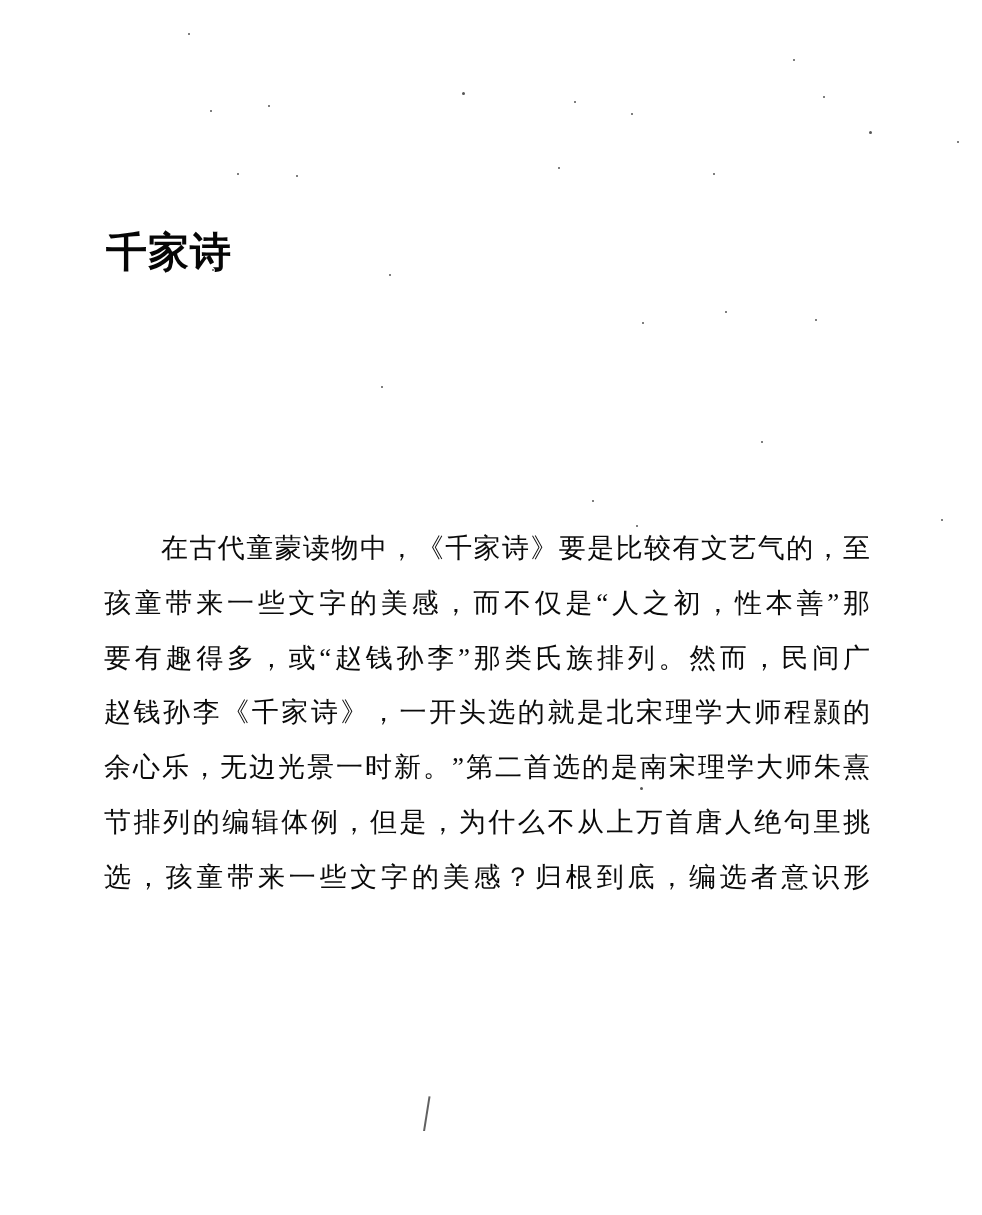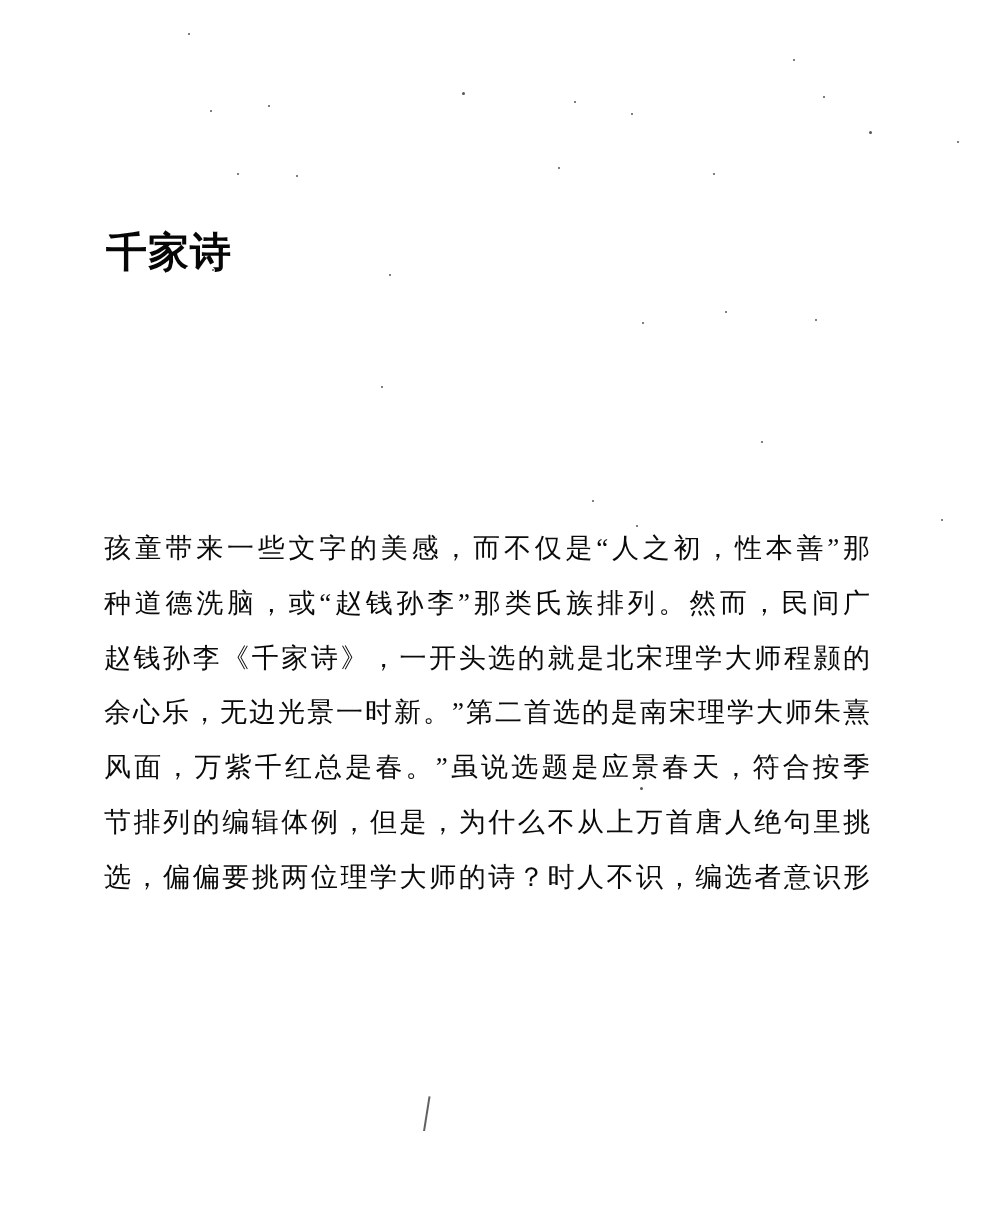--- a/index.html
+++ b/index.html
@@ -68,27 +68,27 @@
   .scratch.seg2 { left: 429px; top: 1152px; height: 26px; transform: rotate(4deg); opacity: 0.6; }
 </style>
 </head>
 <body>
 
 <div class="page">
 
   <h1 class="title">千家诗</h1>
 
   <div class="body-text">
+    <div class="line first">在古代童蒙读物中，《千家诗》要是比较有文艺气的，至</div>
     <div class="line">孩童带来一些文字的美感，而不仅是“人之初，性本善”那</div>
-    <div class="line">种道德洗脑，或“赵钱孙李”那类氏族排列。然而，民间广</div>
+    <div class="line">要有趣得多，或“赵钱孙李”那类氏族排列。然而，民间广</div>
     <div class="line">赵钱孙李《千家诗》，一开头选的就是北宋理学大师程颢的</div>
     <div class="line">余心乐，无边光景一时新。”第二首选的是南宋理学大师朱熹</div>
-    <div class="line">风面，万紫千红总是春。”虽说选题是应景春天，符合按季</div>
     <div class="line">节排列的编辑体例，但是，为什么不从上万首唐人绝句里挑</div>
-    <div class="line">选，偏偏要挑两位理学大师的诗？时人不识，编选者意识形</div>
+    <div class="line">选，孩童带来一些文字的美感？归根到底，编选者意识形</div>
   </div>
 
   <i class="speck" style="left:188px; top:33px;"></i>
   <i class="speck big" style="left:462px; top:92px;"></i>
   <i class="speck" style="left:574px; top:101px;"></i>
   <i class="speck" style="left:631px; top:113px;"></i>
   <i class="speck" style="left:793px; top:59px;"></i>
   <i class="speck" style="left:823px; top:96px;"></i>
   <i class="speck big" style="left:869px; top:131px;"></i>
   <i class="speck" style="left:957px; top:141px;"></i>

